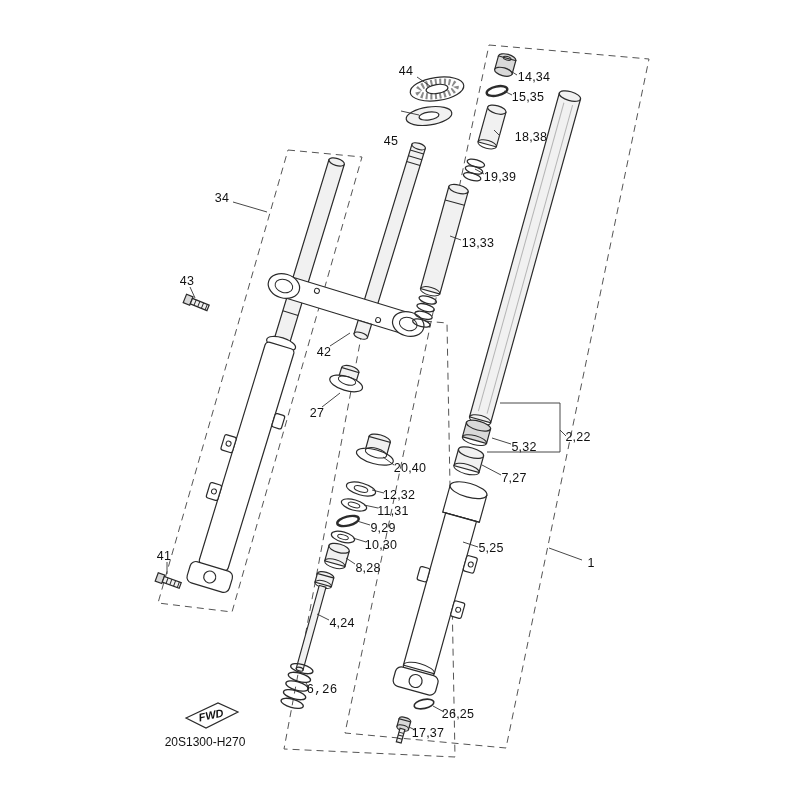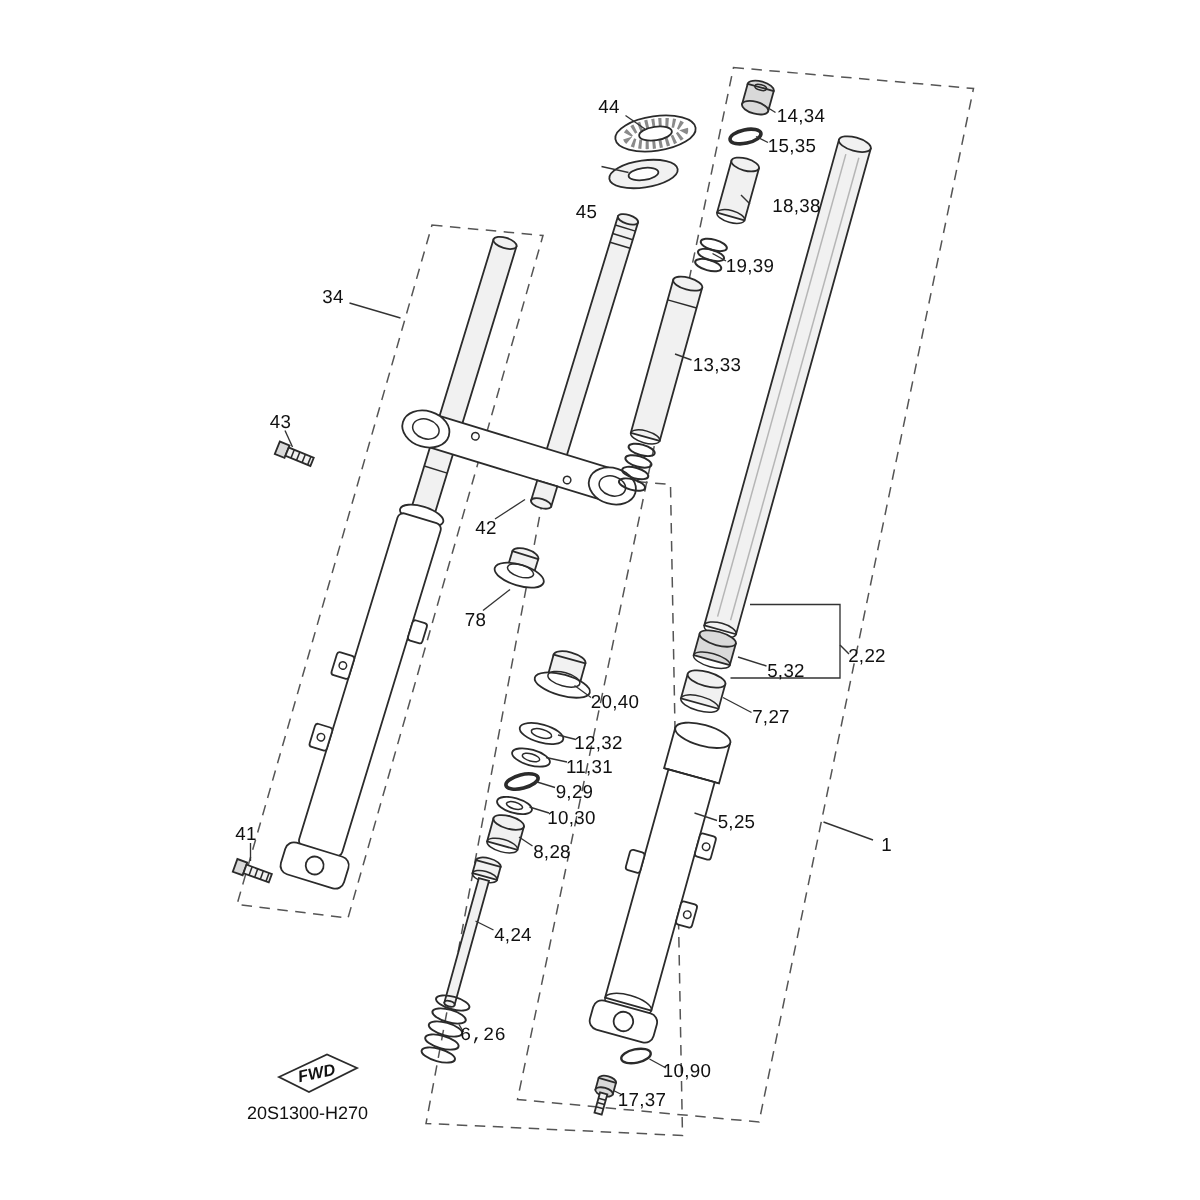--- a/index.html
+++ b/index.html
@@ -251,31 +251,31 @@
       <span class="part-label" style="left: 406px; top: 71px;">44</span>
       <span class="part-label" style="left: 391px; top: 108px; margin-top: 33px;">45</span>
       <span class="part-label" style="left: 534px; top: 77px;">14,34</span>
       <span class="part-label" style="left: 528px; top: 97px;">15,35</span>
       <span class="part-label" style="left: 516px; top: 137px; margin-left: 15px;">18,38</span>
       <span class="part-label" style="left: 500px; top: 177px;">19,39</span>
       <span class="part-label" style="left: 478px; top: 243px;">13,33</span>
       <span class="part-label" style="left: 222px; top: 198px;">34</span>
       <span class="part-label" style="left: 187px; top: 281px;">43</span>
       <span class="part-label" style="left: 324px; top: 352px;">42</span>
-      <span class="part-label" style="left: 317px; top: 413px;">78</span>
+      <span class="part-label" style="left: 317px; top: 413px;">27</span>
       <span class="part-label" style="left: 410px; top: 468px;">20,40</span>
       <span class="part-label" style="left: 399px; top: 495px;">12,32</span>
       <span class="part-label" style="left: 393px; top: 511px;">11,31</span>
       <span class="part-label" style="left: 383px; top: 528px;">9,29</span>
       <span class="part-label" style="left: 381px; top: 545px;">10,30</span>
       <span class="part-label" style="left: 368px; top: 568px;">8,28</span>
       <span class="part-label" style="left: 164px; top: 556px;">41</span>
       <span class="part-label" style="left: 342px; top: 623px;">4,24</span>
       <span class="part-label" style="left: 322px; top: 690px; font-family: Liberation Mono, monospace;">6,26</span>
       <span class="part-label" style="left: 524px; top: 447px;">5,32</span>
       <span class="part-label" style="left: 578px; top: 437px;">2,22</span>
       <span class="part-label" style="left: 514px; top: 478px;">7,27</span>
       <span class="part-label" style="left: 491px; top: 548px;">5,25</span>
       <span class="part-label" style="left: 591px; top: 563px;">1</span>
-      <span class="part-label" style="left: 458px; top: 714px;">10,90</span>
+      <span class="part-label" style="left: 458px; top: 714px;">26,25</span>
       <span class="part-label" style="left: 428px; top: 733px;">17,37</span>
     </div>
 </div>
 
 </body></html>

